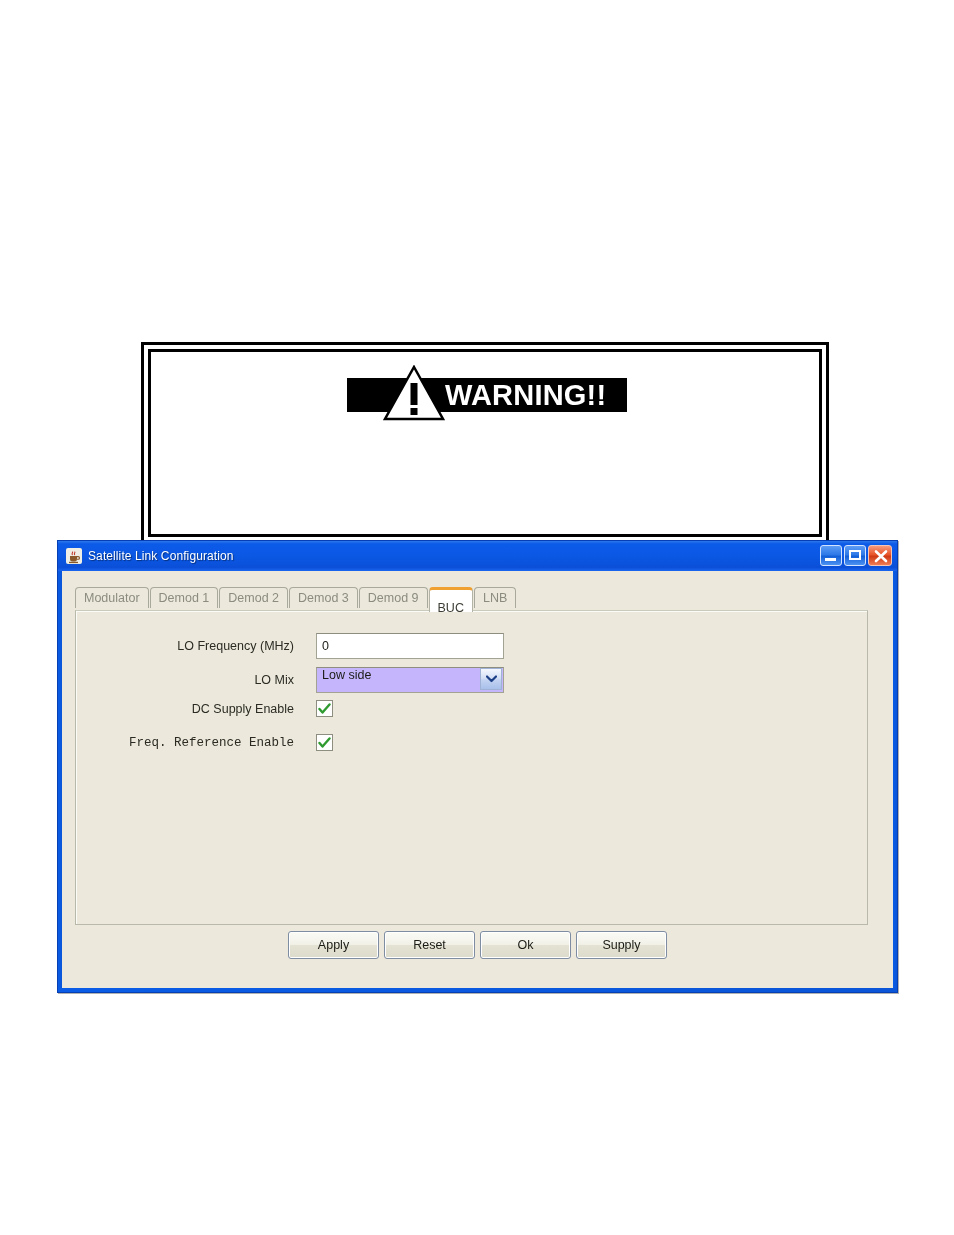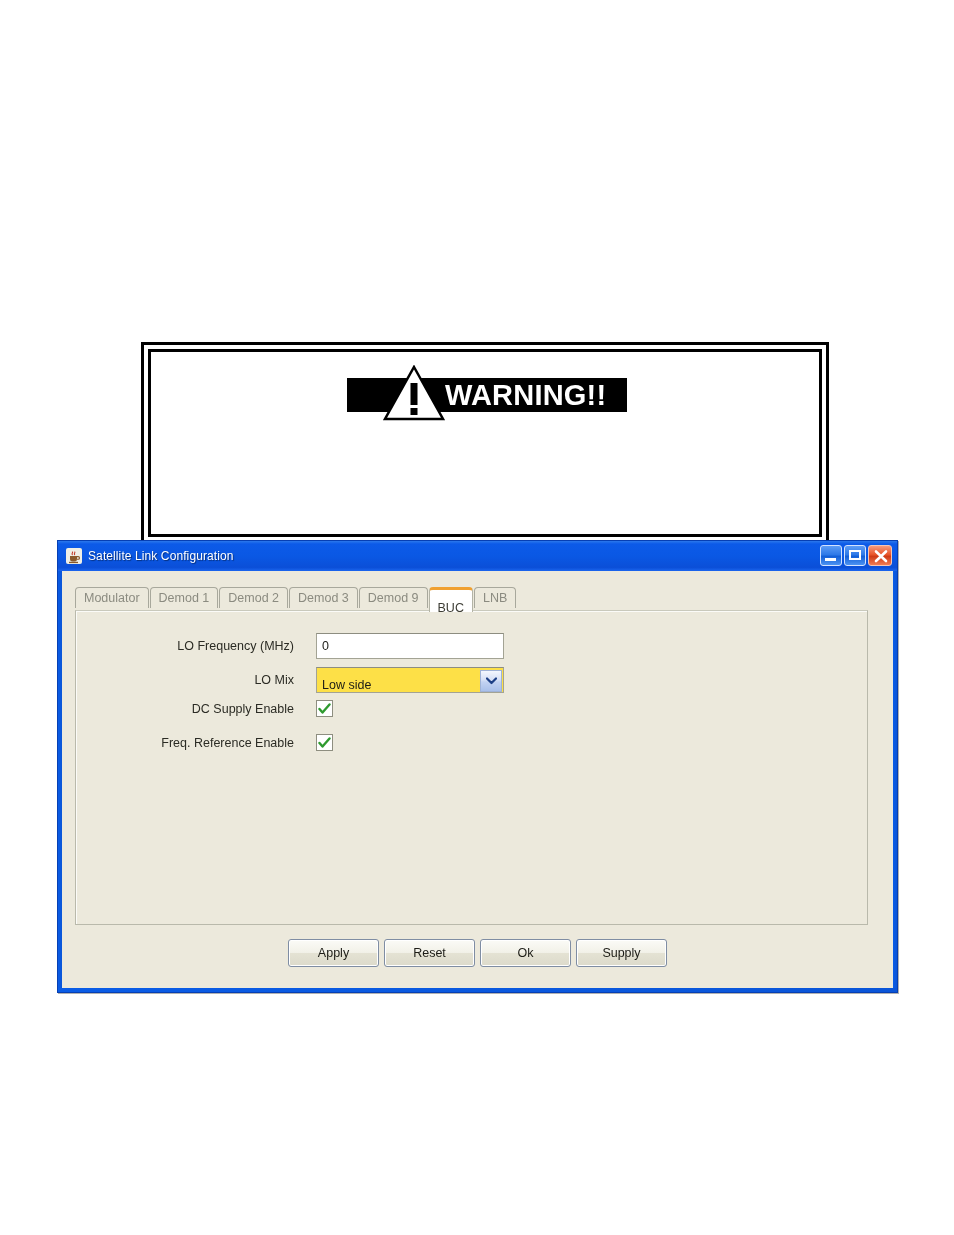--- a/index.html
+++ b/index.html
@@ -212,46 +212,46 @@
     font-size: 12.5px;
     color: #2b2b24;
     padding-right: 22px;
     box-sizing: border-box;
     white-space: nowrap;
   }
 
   #row-lo-frequency { top: 22px;  }
   #row-lo-mix       { top: 56px;  }
   #row-dc-supply    { top: 89px;  }
-  #row-freq-ref     { top: 123px; }
+  #row-freq-ref     { top: 123px; font-family: Liberation Mono, monospace; }
 
   .text-input {
     width: 188px;
     height: 26px;
     background: #ffffff;
     border: 1px solid #a3a394;
     border-top-color: #8d8d80;
     box-sizing: border-box;
     font-size: 12.5px;
     color: #1c1c16;
     padding: 0 5px;
     line-height: 24px;
     font-family: "Liberation Sans", sans-serif;
     outline: none;
   }
 
   .combo-box {
     width: 188px;
     height: 26px;
-    background: #fde047;
+    background: #c4b5fd;
     border: 1px solid #a3a394;
     border-top-color: #8d8d80;
     box-sizing: border-box;
     display: flex;
-    align-items: flex-end;
+    align-items: flex-start;
     cursor: pointer;
     position: relative;
   }
   .combo-value {
     font-size: 12.5px;
     color: #1c1c16;
     padding-left: 5px;
     flex: 1;
     white-space: nowrap;
   }
@@ -281,21 +281,20 @@
 
   
   #button-row {
     position: absolute;
     left: 0;
     top: 390px;
     width: 100%;
     display: flex;
     justify-content: center;
     gap: 5px;
-    margin-top: 8px;
   }
   .dlg-button {
     width: 91px;
     height: 28px;
     background: linear-gradient(to bottom, #fbfbf7 0%, #f2f1e8 48%, #e4e2d3 52%, #dcdacb 100%);
     border: 1px solid #7f8da3;
     border-radius: 3px;
     font-size: 12.5px;
     color: #1c1c16;
     font-family: "Liberation Sans", sans-serif;

